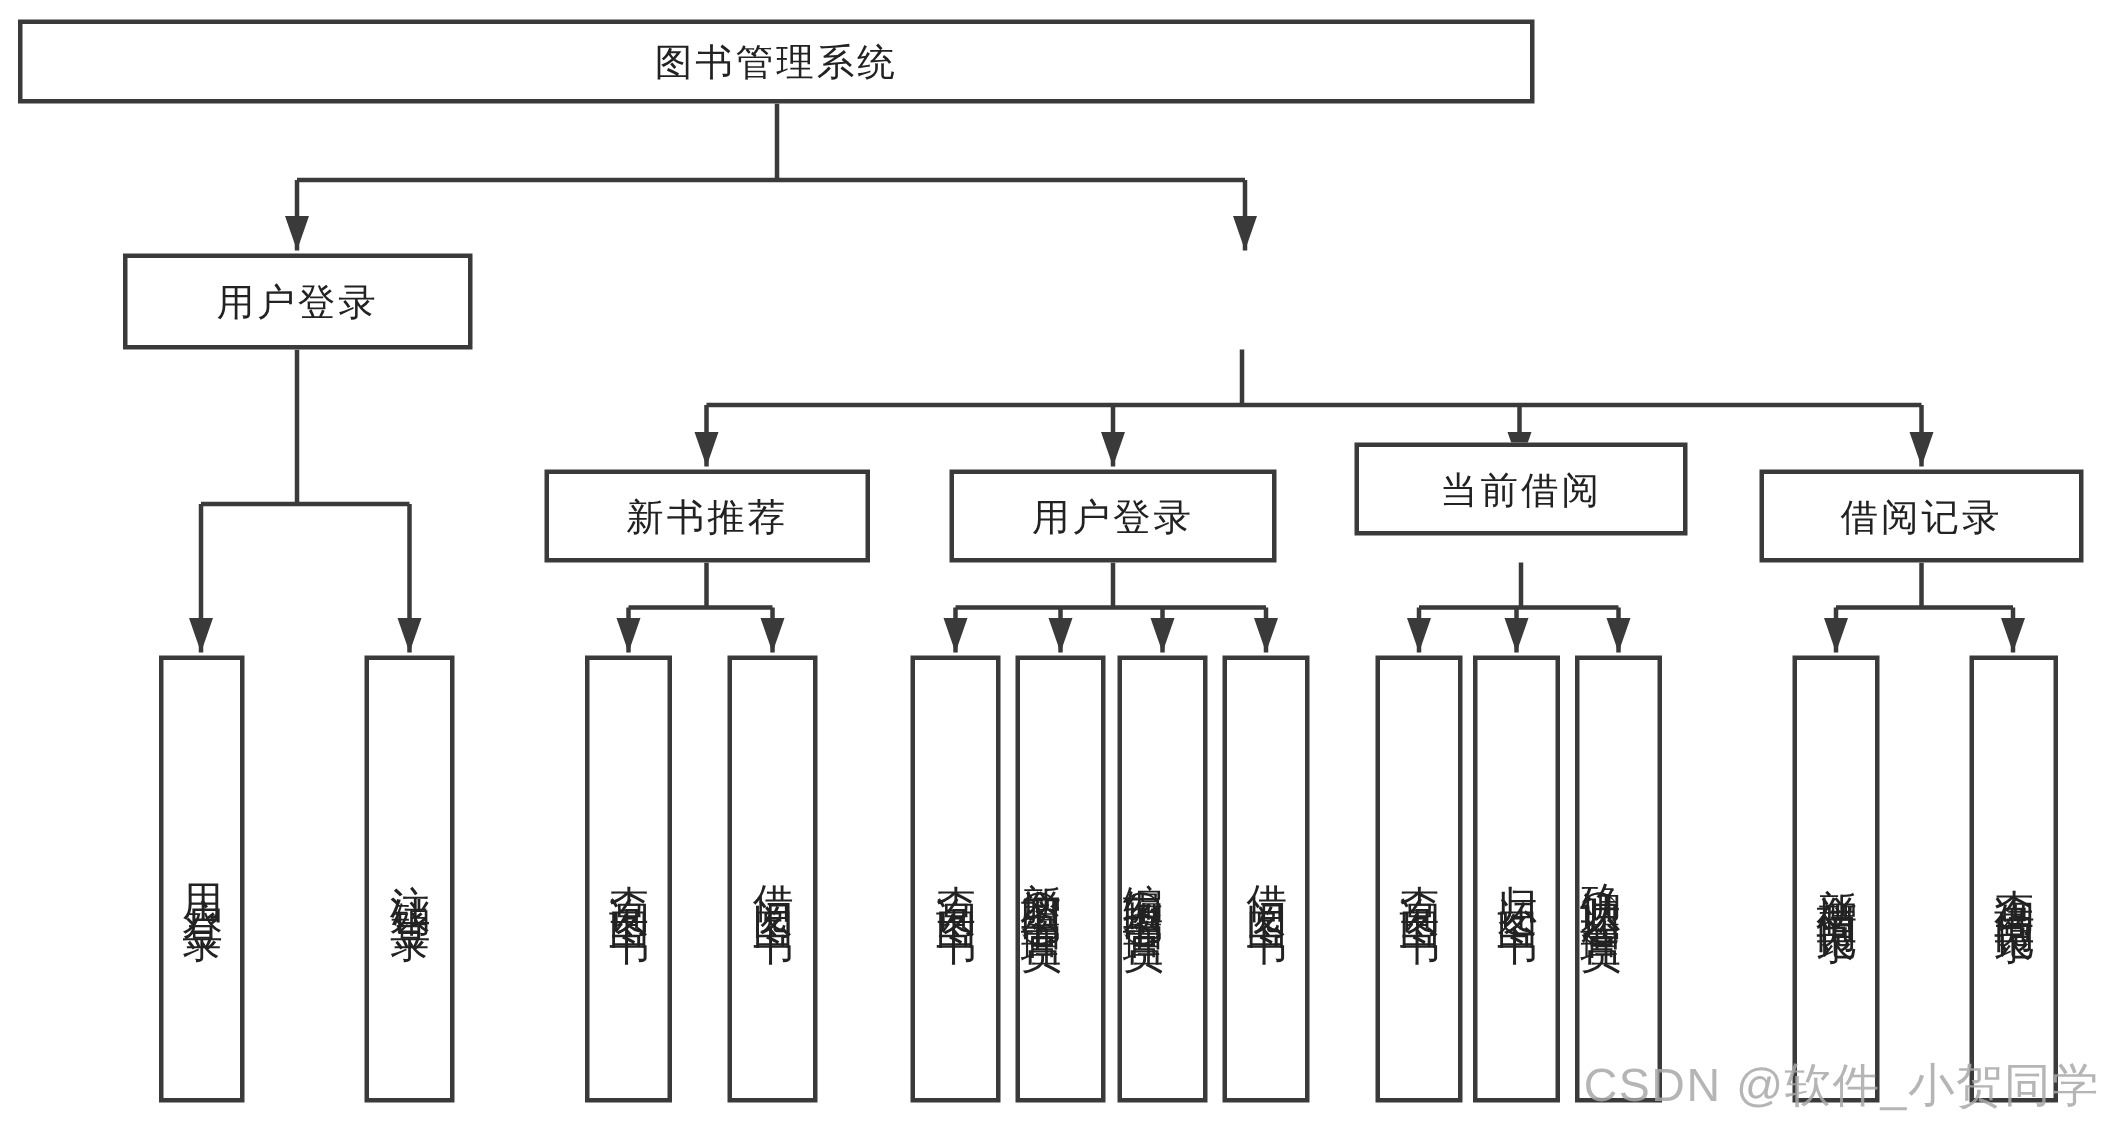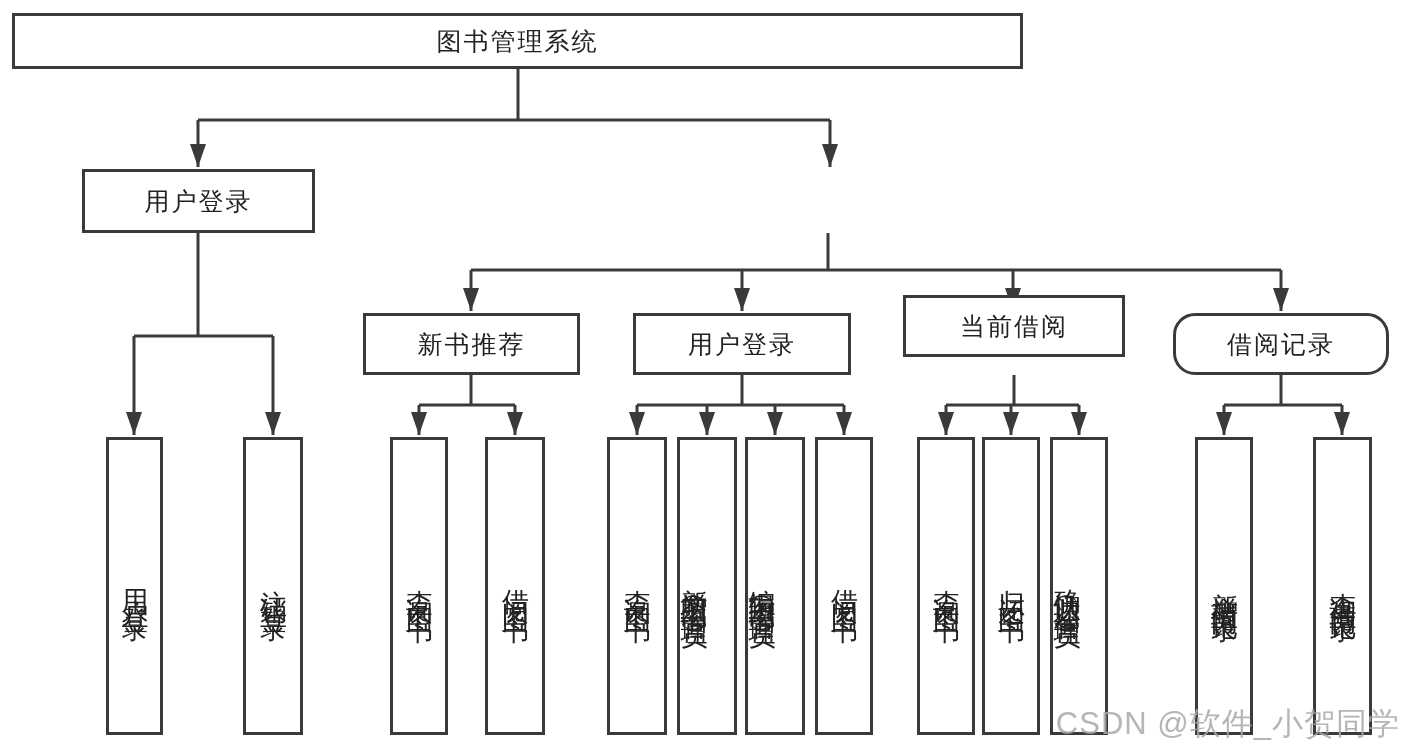--- a/index.html
+++ b/index.html
@@ -112,21 +112,21 @@
 
   <div class="node hbox" style="left:363px; top:313px; width:217px; height:62px;">
     <span class="lbl">新书推荐</span>
   </div>
   <div class="node hbox" style="left:633px; top:313px; width:218px; height:62px;">
     <span class="lbl">用户登录</span>
   </div>
   <div class="node hbox" style="left:903px; top:295px; width:222px; height:62px;">
     <span class="lbl">当前借阅</span>
   </div>
-  <div class="node hbox" style="left:1173px; top:313px; width:216px; height:62px;border-radius:22px;">
+  <div class="node hbox" style="left:1173px; top:313px; width:216px; height:62px;">
     <span class="lbl">借阅记录</span>
   </div>
 
   <div class="node vbox sp-wide" style="left:106px; width:57px;">
     <span class="lbl">用户登录</span>
   </div>
   <div class="node vbox sp-wide" style="left:243px; width:60px;">
     <span class="lbl">注销登录</span>
   </div>
 

